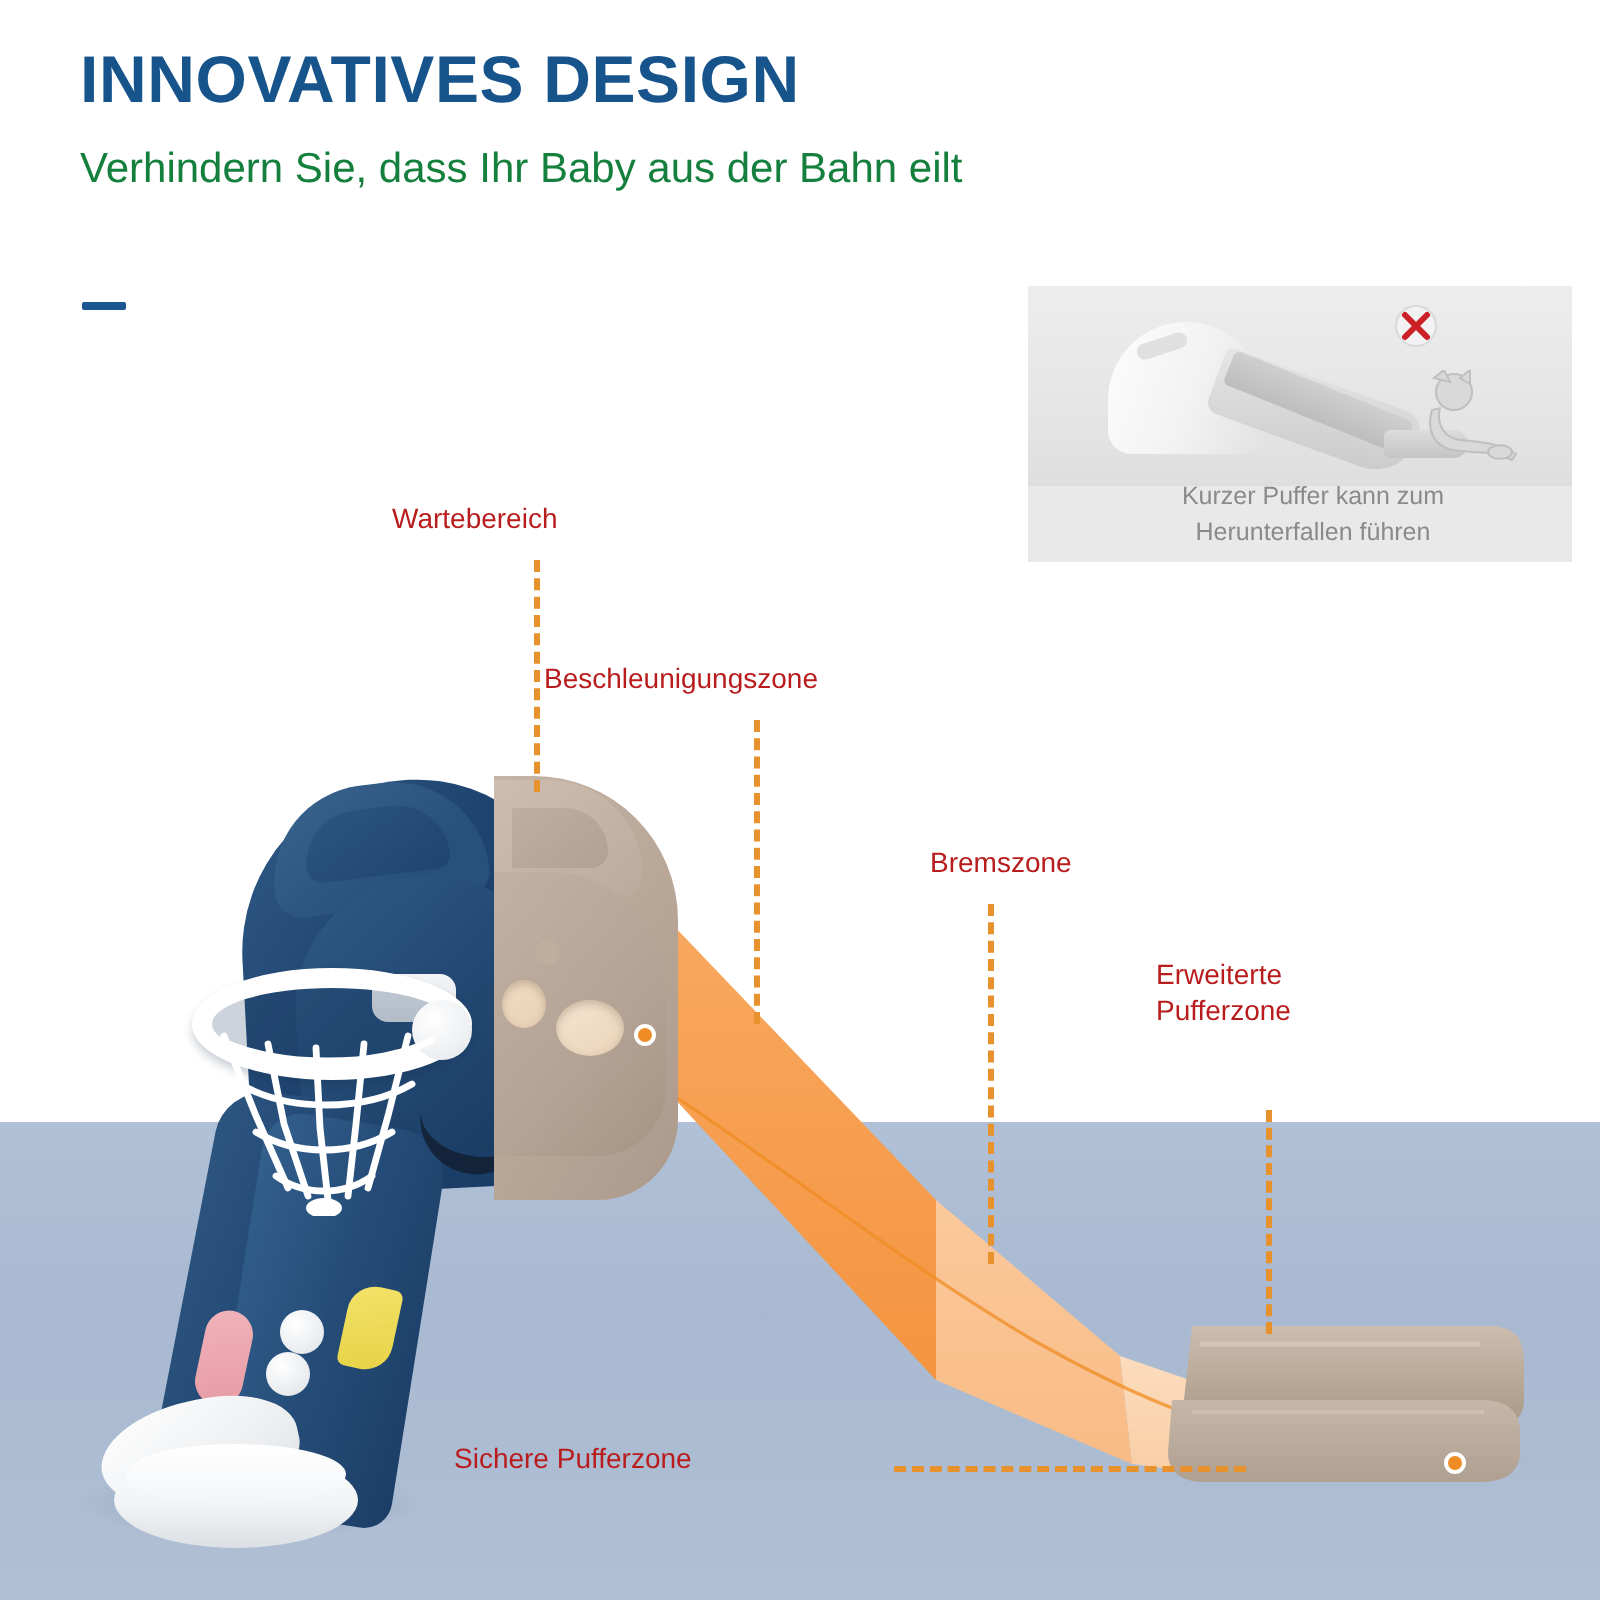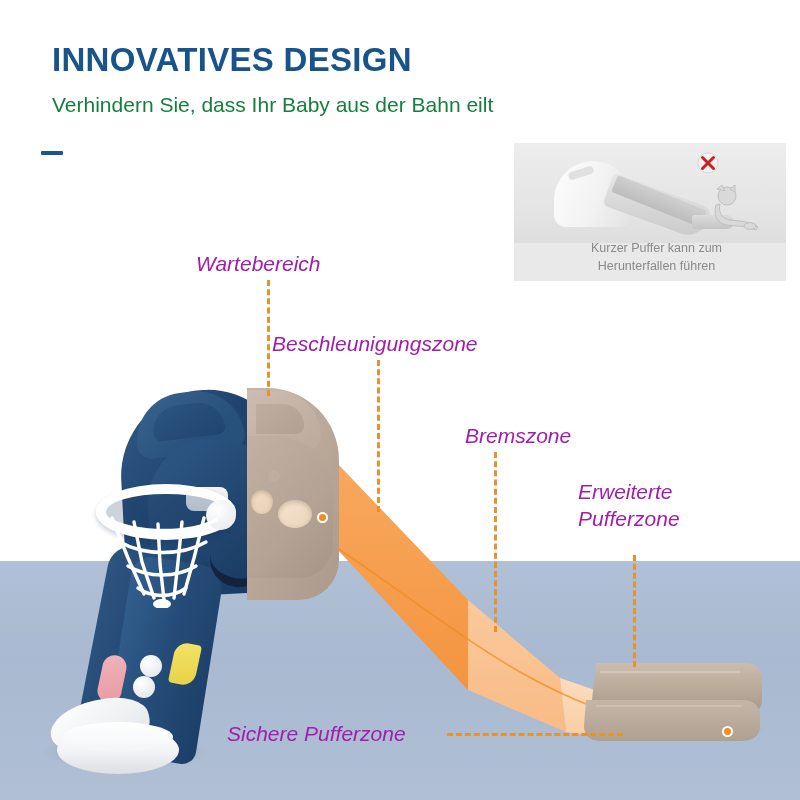--- a/index.html
+++ b/index.html
@@ -39,23 +39,22 @@
     content: "";
     position: absolute;
     left: 0; top: 0;
     width: 100%; height: 100%;
     background: linear-gradient(180deg, rgba(176,192,214,1) 0%, rgba(168,185,209,1) 40%, rgba(176,191,212,1) 100%);
   }
 
   
   .header {
     position: absolute;
-    left: 52px; top: 22px;
+    left: 40px; top: 22px;
     width: 720px;
-    margin-top: 20px;
   }
   .title {
     font-size: 33px;
     font-weight: bold;
     color: #18548c;
     letter-spacing: 0.3px;
     line-height: 1.1;
     margin: 0;
     white-space: nowrap;
   }
@@ -148,25 +147,24 @@
     text-align: center;
     font-size: 12.5px;
     line-height: 1.45;
     color: #8a8a8a;
   }
   .ins-caption span { display: block; }
 
   
   .label {
     position: absolute;
-    font-size: 21px;
-    color: #a21caf;
+    font-size: 14px;
+    color: #b91c1c;
     white-space: pre-line;
     line-height: 1.3;
-    font-style: italic;
   }
   .lbl-warte      { left: 196px; top: 250px; }
   .lbl-beschl     { left: 272px; top: 330px; }
   .lbl-brems      { left: 441px; top: 422px; margin-left: 24px; }
   .lbl-erweitert  { left: 578px; top: 478px; }
   .lbl-sicher     { left: 227px; top: 720px; }
 
   
   .leader-v {
     position: absolute;

